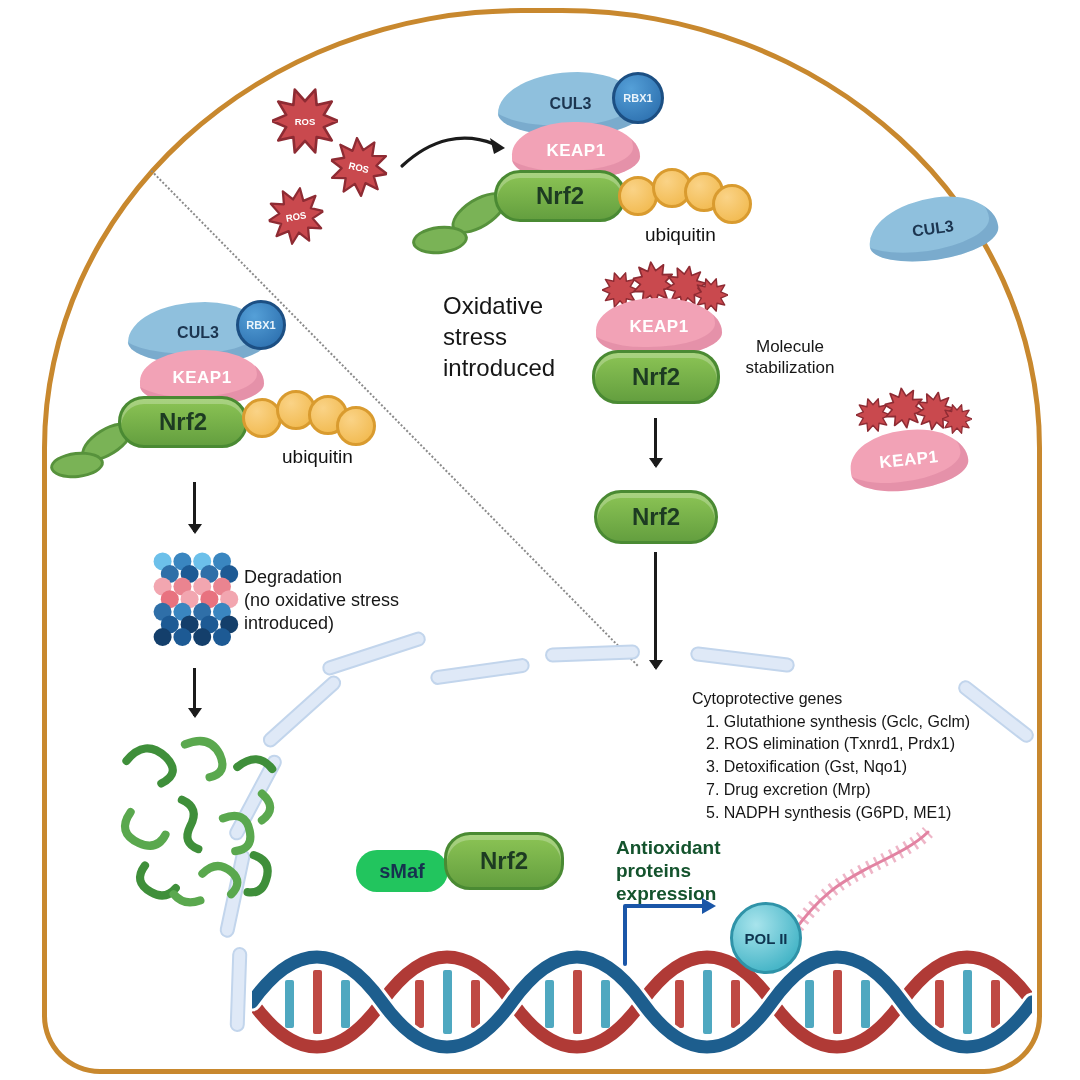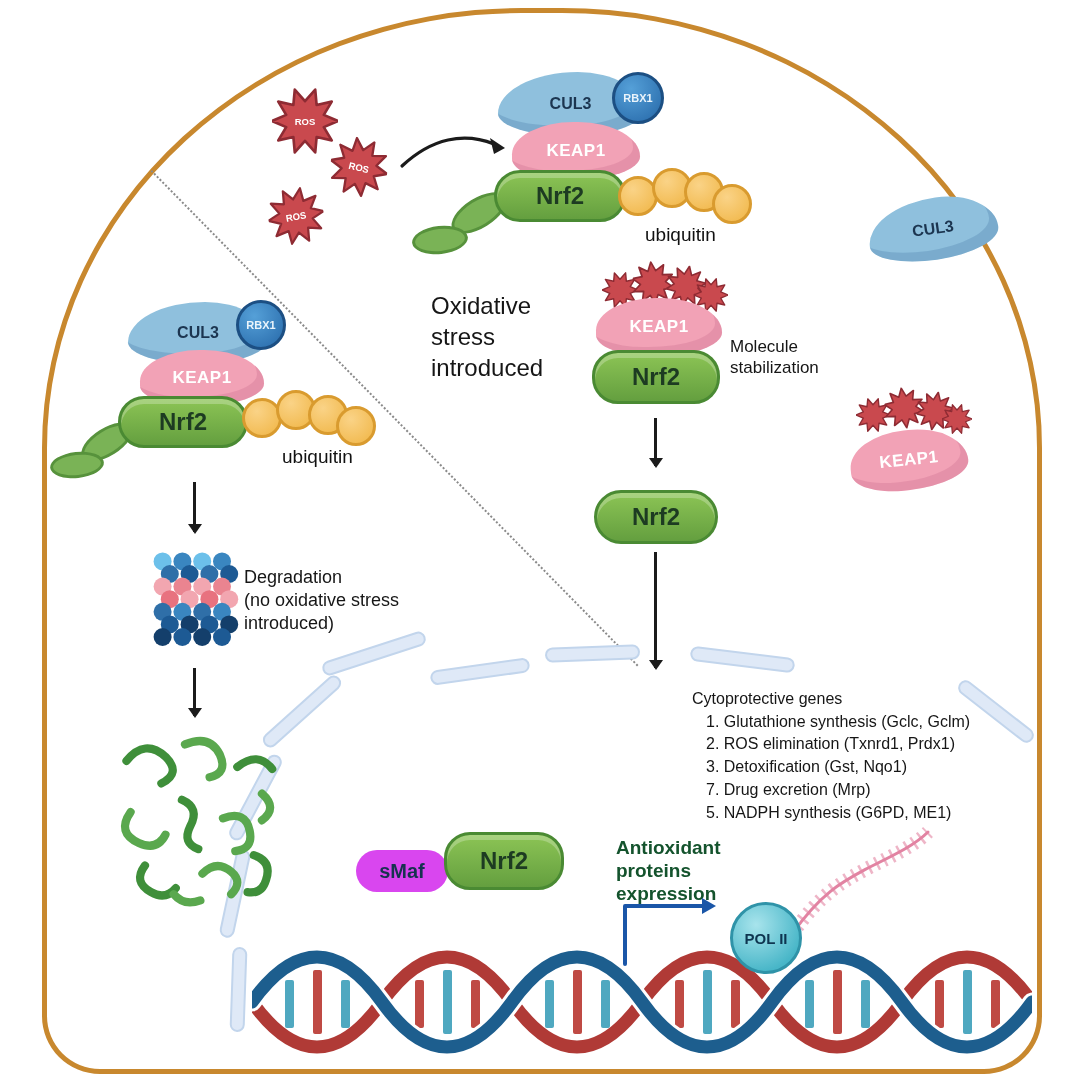--- a/index.html
+++ b/index.html
@@ -36,27 +36,27 @@
 
   .arrow-down { position:absolute; width:3px; background:#1b1b1b; }
   .arrow-down::after { content:""; position:absolute; bottom:-9px; left:50%; transform:translateX(-50%);
                        width:0; height:0; border:7px solid transparent; border-top:10px solid #1b1b1b; }
 
   .narc { position:absolute; height:15px; background:#dfe9f7; border:2px solid #c2d5ec; border-radius:9px; }
 
   .note { color:#161616; }
   .deg-note { font-size:18px; line-height:1.28; }
   .oxi-note { font-size:24px; line-height:1.3; }
-  .stab-note { font-size:17px; line-height:1.25; }
+  .stab-note { font-size:17px; line-height:1.25;text-align:center; }
 
   .genes { color:#161616; font-size:16px; line-height:1.42; width:355px; }
   .genes ol { list-style:none; padding-left:14px; }
 
   .are-box { background:#f6f3d8; border-radius:30px; color:#1c1c1c; font-size:54px; font-weight:500; }
-  .smaf { background:#d946ef; border-radius:21px; color:#16324f; font-weight:bold; font-size:20px; }
+  .smaf { background:#22c55e; border-radius:21px; color:#16324f; font-weight:bold; font-size:20px; }
   .anti-note { color:#14532d; font-weight:bold; font-size:19px; line-height:1.22; }
   .polii { border-radius:50%; background:radial-gradient(circle at 35% 30%, #a8e4ec, #48b6c8 75%);
            border:3px solid #2f93a8; color:#0e3550; font-weight:bold; font-size:15px; }
 </style>
 </head>
 <body>
 
 <div class="stage">
 
   <svg width="0" height="0" style="position:absolute">
@@ -196,21 +196,21 @@
       <path d="M22,78 q-14,20 8,30 q18,8 26,-8" stroke="#5aa84e"></path>
       <path d="M72,66 q18,8 8,26 q-8,16 8,22" stroke="#3f8f3a"></path>
       <path d="M112,84 q22,-8 26,12 q4,18 -14,20" stroke="#5aa84e"></path>
       <path d="M36,130 q-12,16 6,26 q14,8 24,-4" stroke="#3f8f3a"></path>
       <path d="M92,138 q14,-14 28,-2 q12,10 0,22" stroke="#5aa84e"></path>
       <path d="M142,120 q18,6 12,24 q-4,14 -18,12" stroke="#3f8f3a"></path>
       <path d="M64,158 q10,12 26,6" stroke="#5aa84e"></path>
     </g>
   </svg>
 
-  <div class="abs note oxi-note preline" style="left:431px; top:290px; width:180px;">Oxidative
+  <div class="abs note oxi-note preline" style="left:443px; top:290px; width:180px;">Oxidative
 stress
 introduced</div>
 
   <svg class="abs" style="left:602px; top:272px;" width="36" height="36">
       <use href="#ros-star"></use>
     </svg>
   <svg class="abs" style="left:632px; top:262px; transform:rotate(12deg);" width="42" height="42">
       <use href="#ros-star"></use>
     </svg>
   <svg class="abs" style="left:666px; top:266px; transform:rotate(-8deg);" width="40" height="40">

